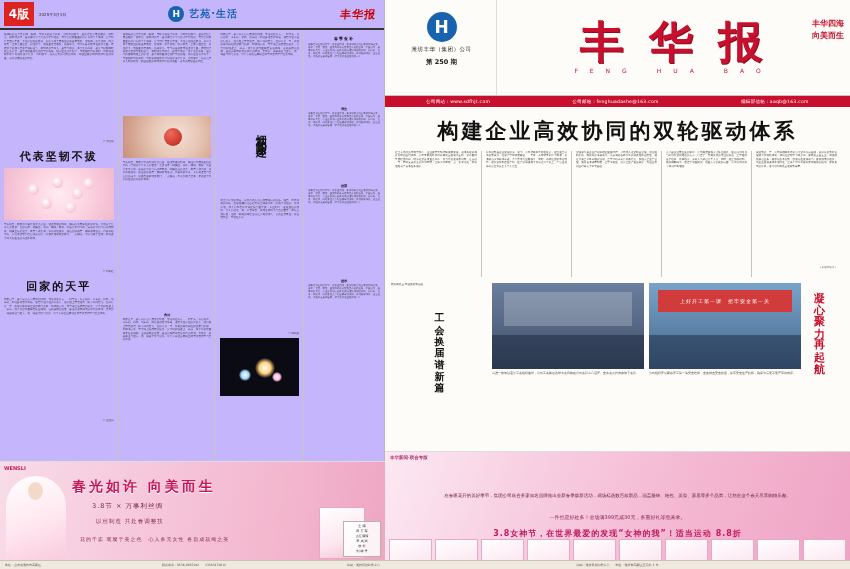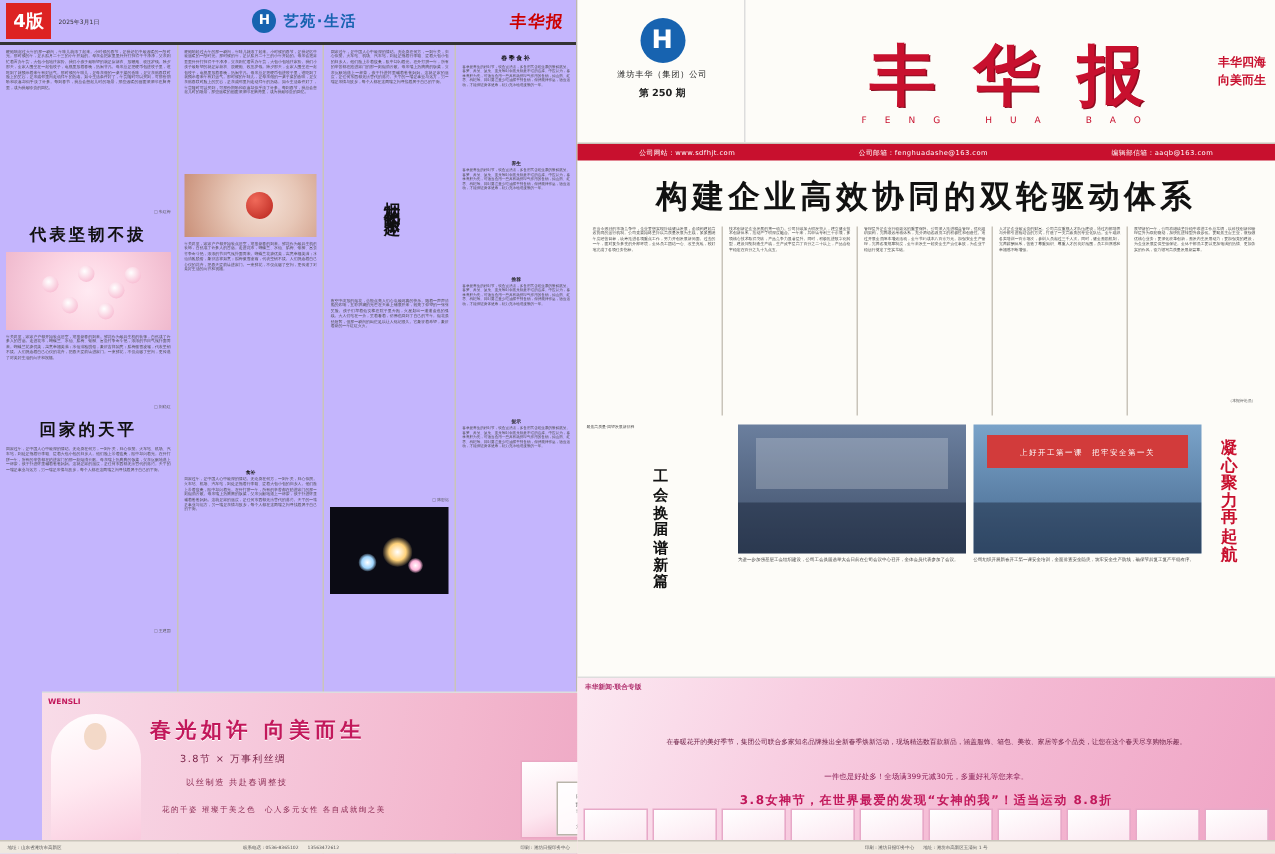--- a/index.html
+++ b/index.html
@@ -73,21 +73,21 @@
     letter-spacing:3px; margin:2px auto; height:72px;
   }
 
   .sub-head { font-size:4px; font-weight:bold; color:#111; text-align:center; margin:3px 0 2px; letter-spacing:1px;}
   .micro-head { font-size:3.2px; font-weight:bold; color:#222; text-align:center; margin:2px 0 1px; }
 
   
   .lp-ad {
     position:absolute; left:0; bottom:0; width:385px; height:108px;
     background:linear-gradient(100deg,#f8dce8 0%, #f6c9dc 35%, #f3b7ce 70%, #eea6c3 100%);
-    border-top:1px solid #ddd; overflow:hidden;margin-left:28px;
+    border-top:1px solid #ddd; overflow:hidden;
   }
   .lp-ad-title {
     position:absolute; left:72px; top:16px; font-size:14px; font-weight:bold; color:#c2185b;
     letter-spacing:3px; text-shadow:0 1px 0 #fff;
   }
   .lp-ad-sub { position:absolute; left:92px; top:40px; font-size:6.5px; color:#7a2348; letter-spacing:1px;}
   .lp-ad-sub2 { position:absolute; left:96px; top:56px; font-size:5.5px; color:#8a2a52; letter-spacing:1px;}
   .lp-ad-sub3 { position:absolute; left:80px; top:74px; font-size:5px; color:#8a2a52; letter-spacing:1px;}
   .lp-ad-brand { position:absolute; left:4px; top:3px; font-size:5px; color:#c2185b; font-weight:bold;}
   .lady {
@@ -115,21 +115,21 @@
   
   .right-page { width:465px; height:569px; background:#fdfcf8; position:relative; }
   .rp-top { display:flex; height:96px; border-bottom:1px solid #c9c4ba; }
   .rp-left-id { width:112px; padding:12px 4px 0 6px; border-right:1px solid #ddd; }
   .rp-logo {
     width:30px;height:30px;border-radius:50%;background:#1763b0;color:#fff;
     display:flex;align-items:center;justify-content:center;font-size:17px;font-weight:bold;margin:0 auto 4px;
   }
   .rp-company { font-size:5.5px; color:#222; text-align:center; letter-spacing:.5px; }
   .rp-issue { font-size:6.5px; color:#222; text-align:center; margin-top:5px; font-weight:bold;}
-  .masthead-wrap { flex:1; position:relative; display:flex; flex-direction:column; justify-content:center;margin-top:18px; }
+  .masthead-wrap { flex:1; position:relative; display:flex; flex-direction:column; justify-content:center; }
   .masthead {
     font-size:44px; font-weight:bold; color:#c8102e; letter-spacing:5px;
     text-align:center; line-height:46px;
     text-shadow:1px 1px 0 #8d0c20;
   }
   .mast-pinyin { font-size:6px; color:#c8102e; letter-spacing:12px; text-align:center; margin-top:2px;}
   .mast-slogan { position:absolute; right:6px; top:18px; font-size:8px; color:#c8102e; font-weight:bold; line-height:12px; text-align:center;}
   .rp-right-id { width:74px; padding:10px 4px 0 4px; border-left:1px solid #ddd; font-size:5px; color:#222; line-height:9px; text-align:center;}
   .rp-date-big { font-size:7px; font-weight:bold; color:#111; }
   .rp-issue-no { font-size:14px; font-weight:bold; color:#c8102e; }

